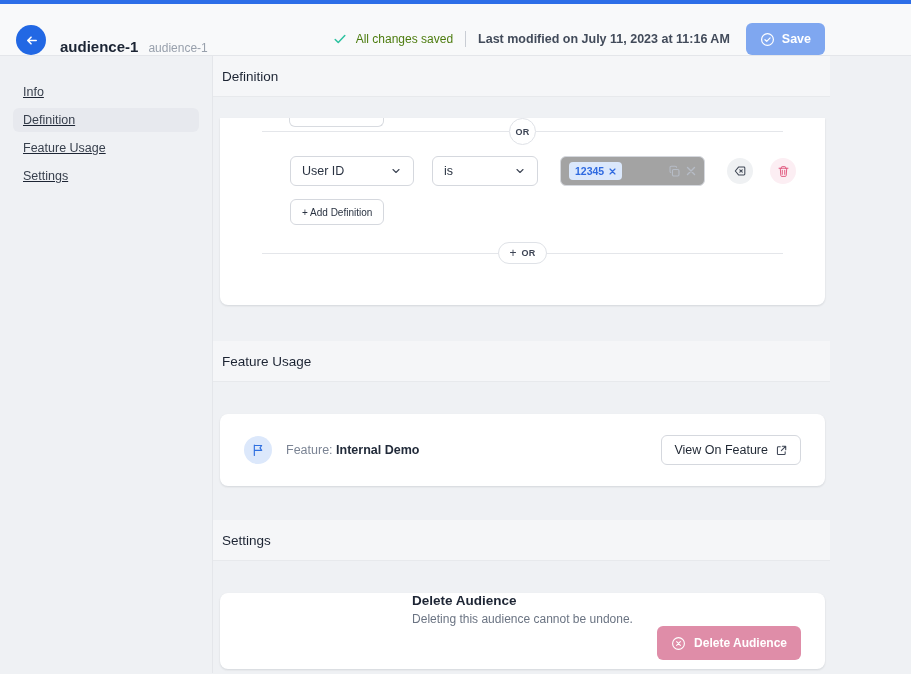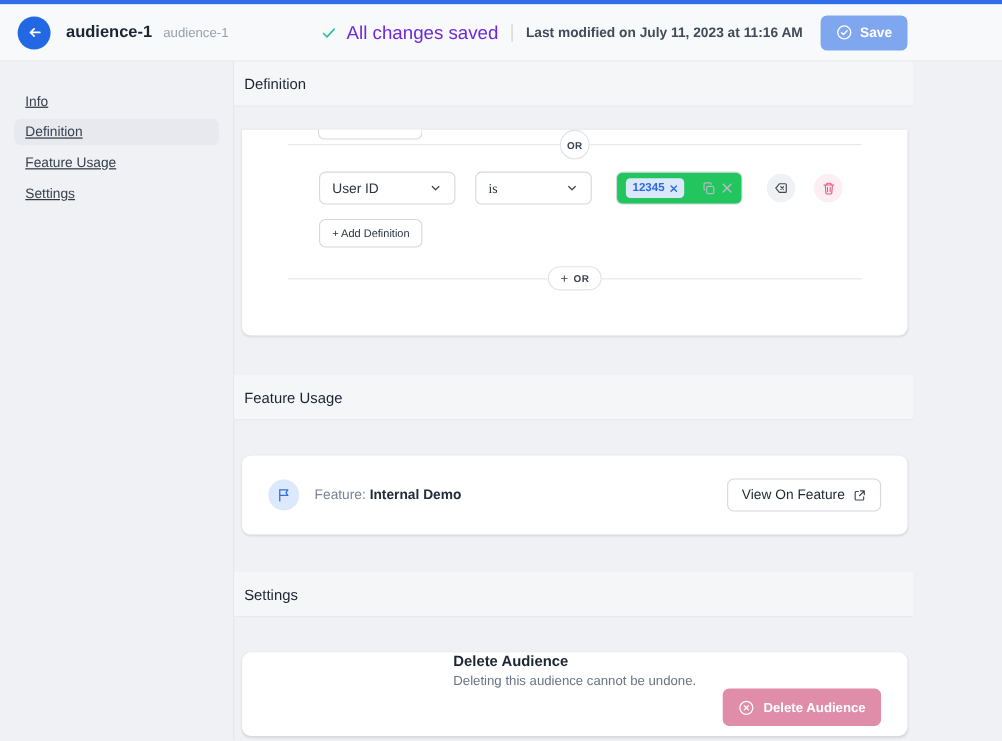--- a/index.html
+++ b/index.html
@@ -9,34 +9,34 @@
     background:#eff1f4;
     font-family:"Liberation Sans", sans-serif;
     color:#1d2534;
     overflow:hidden;
   }
   
   .top-strip { height:4px; background:#2d6ee8; }
   .header {
     height:52px; background:#f8f9fa;
     border-bottom:1px solid #e4e6ea;
-    display:flex; align-items:center;
+    display:flex; align-items:flex-end;
     padding:0 86px 0 16px;
   }
   .back-btn {
     width:30px; height:30px; border-radius:50%;
     background:#2268e4; border:none; cursor:pointer;
     display:flex; align-items:center; justify-content:center;
     margin-right:14px; flex:none;
   }
   .hdr-title { font-size:15px; font-weight:bold; color:#1b2433; }
   .hdr-subtitle { font-size:12px; color:#98a0ac; margin-left:10px; }
   .hdr-right { margin-left:auto; display:flex; align-items:center; }
   .saved-check { margin-right:9px; display:flex; }
-  .saved-text { font-size:17px; color:#6d28d9; }
+  .saved-text { font-size:12px; color:#4d7c0f; }
   .hdr-divider { width:1px; height:16px; background:#c9cdd4; margin:0 12px; }
   .modified-text { font-size:12.5px; color:#424b5a;font-weight:bold; }
   .save-btn {
     margin-left:16px; height:32px; padding:0 14px;
     background:#7fa7f0; border:none; border-radius:6px;
     color:#fff; font-size:12.5px; font-weight:bold;
     display:flex; align-items:center; gap:7px; cursor:pointer;
     font-family:"Liberation Sans", sans-serif;
   }
   
@@ -80,23 +80,23 @@
     display:flex; align-items:center; justify-content:center;
     font-size:9px; font-weight:bold; color:#3c4454; letter-spacing:.3px;
   }
   .def-row { display:flex; align-items:center; margin:11px 0 0 70px; height:30px; }
   .select {
     height:30px; background:#fff; border:1px solid #d5d8de; border-radius:6px;
     display:flex; align-items:center; justify-content:space-between;
     padding:0 11px; font-size:12.5px; color:#2a3342; cursor:pointer;gap:39px;
   }
   .select.field { width:124px; margin-right:18px; }
-  .select.operator { width:106px; margin-right:22px;font-family:Liberation Serif, serif; }
+  .select.operator { width:106px; margin-right:22px; }
   .tag-input {
-    width:115px; height:30px; background:#22c55e;
+    width:145px; height:30px; background:#a3a3a3;
     border:1px solid #d5d8de; border-radius:6px;
     display:flex; align-items:center; padding:0 8px; margin-right:22px;
     cursor:text;
     text-align:center;
   }
   .chip {
     background:#dbe8fc; color:#2f6ae0; border-radius:4px;
     font-size:10.5px; font-weight:bold; padding:3px 6px;
     display:flex; align-items:center; gap:5px;
   }

